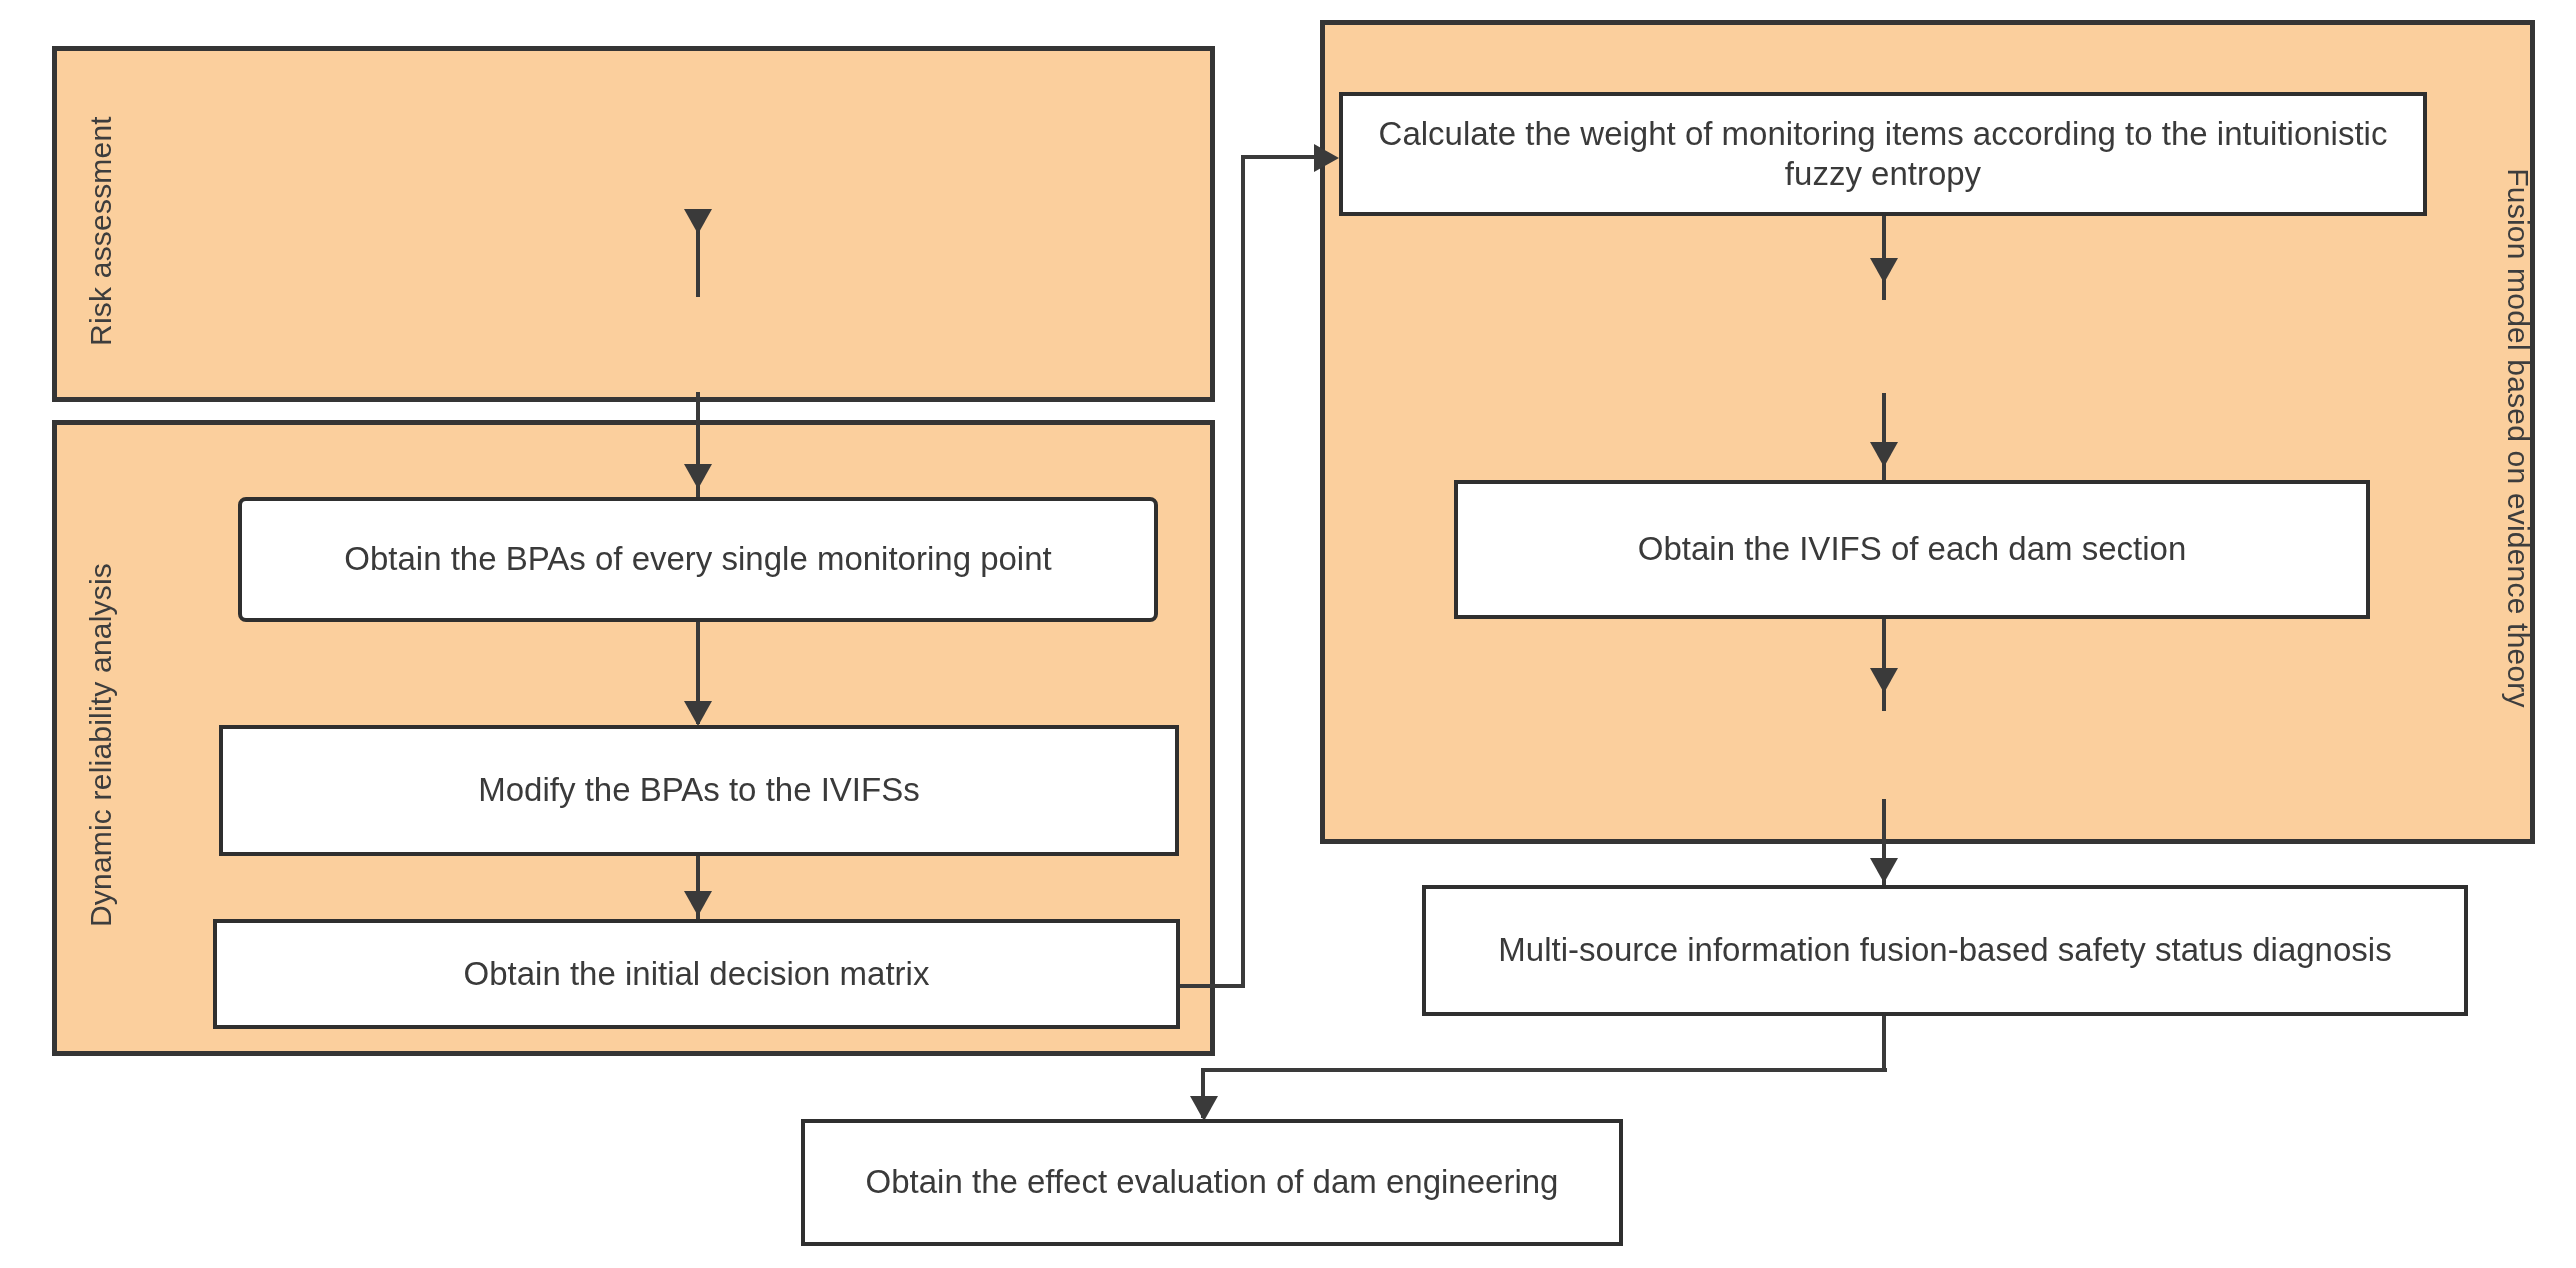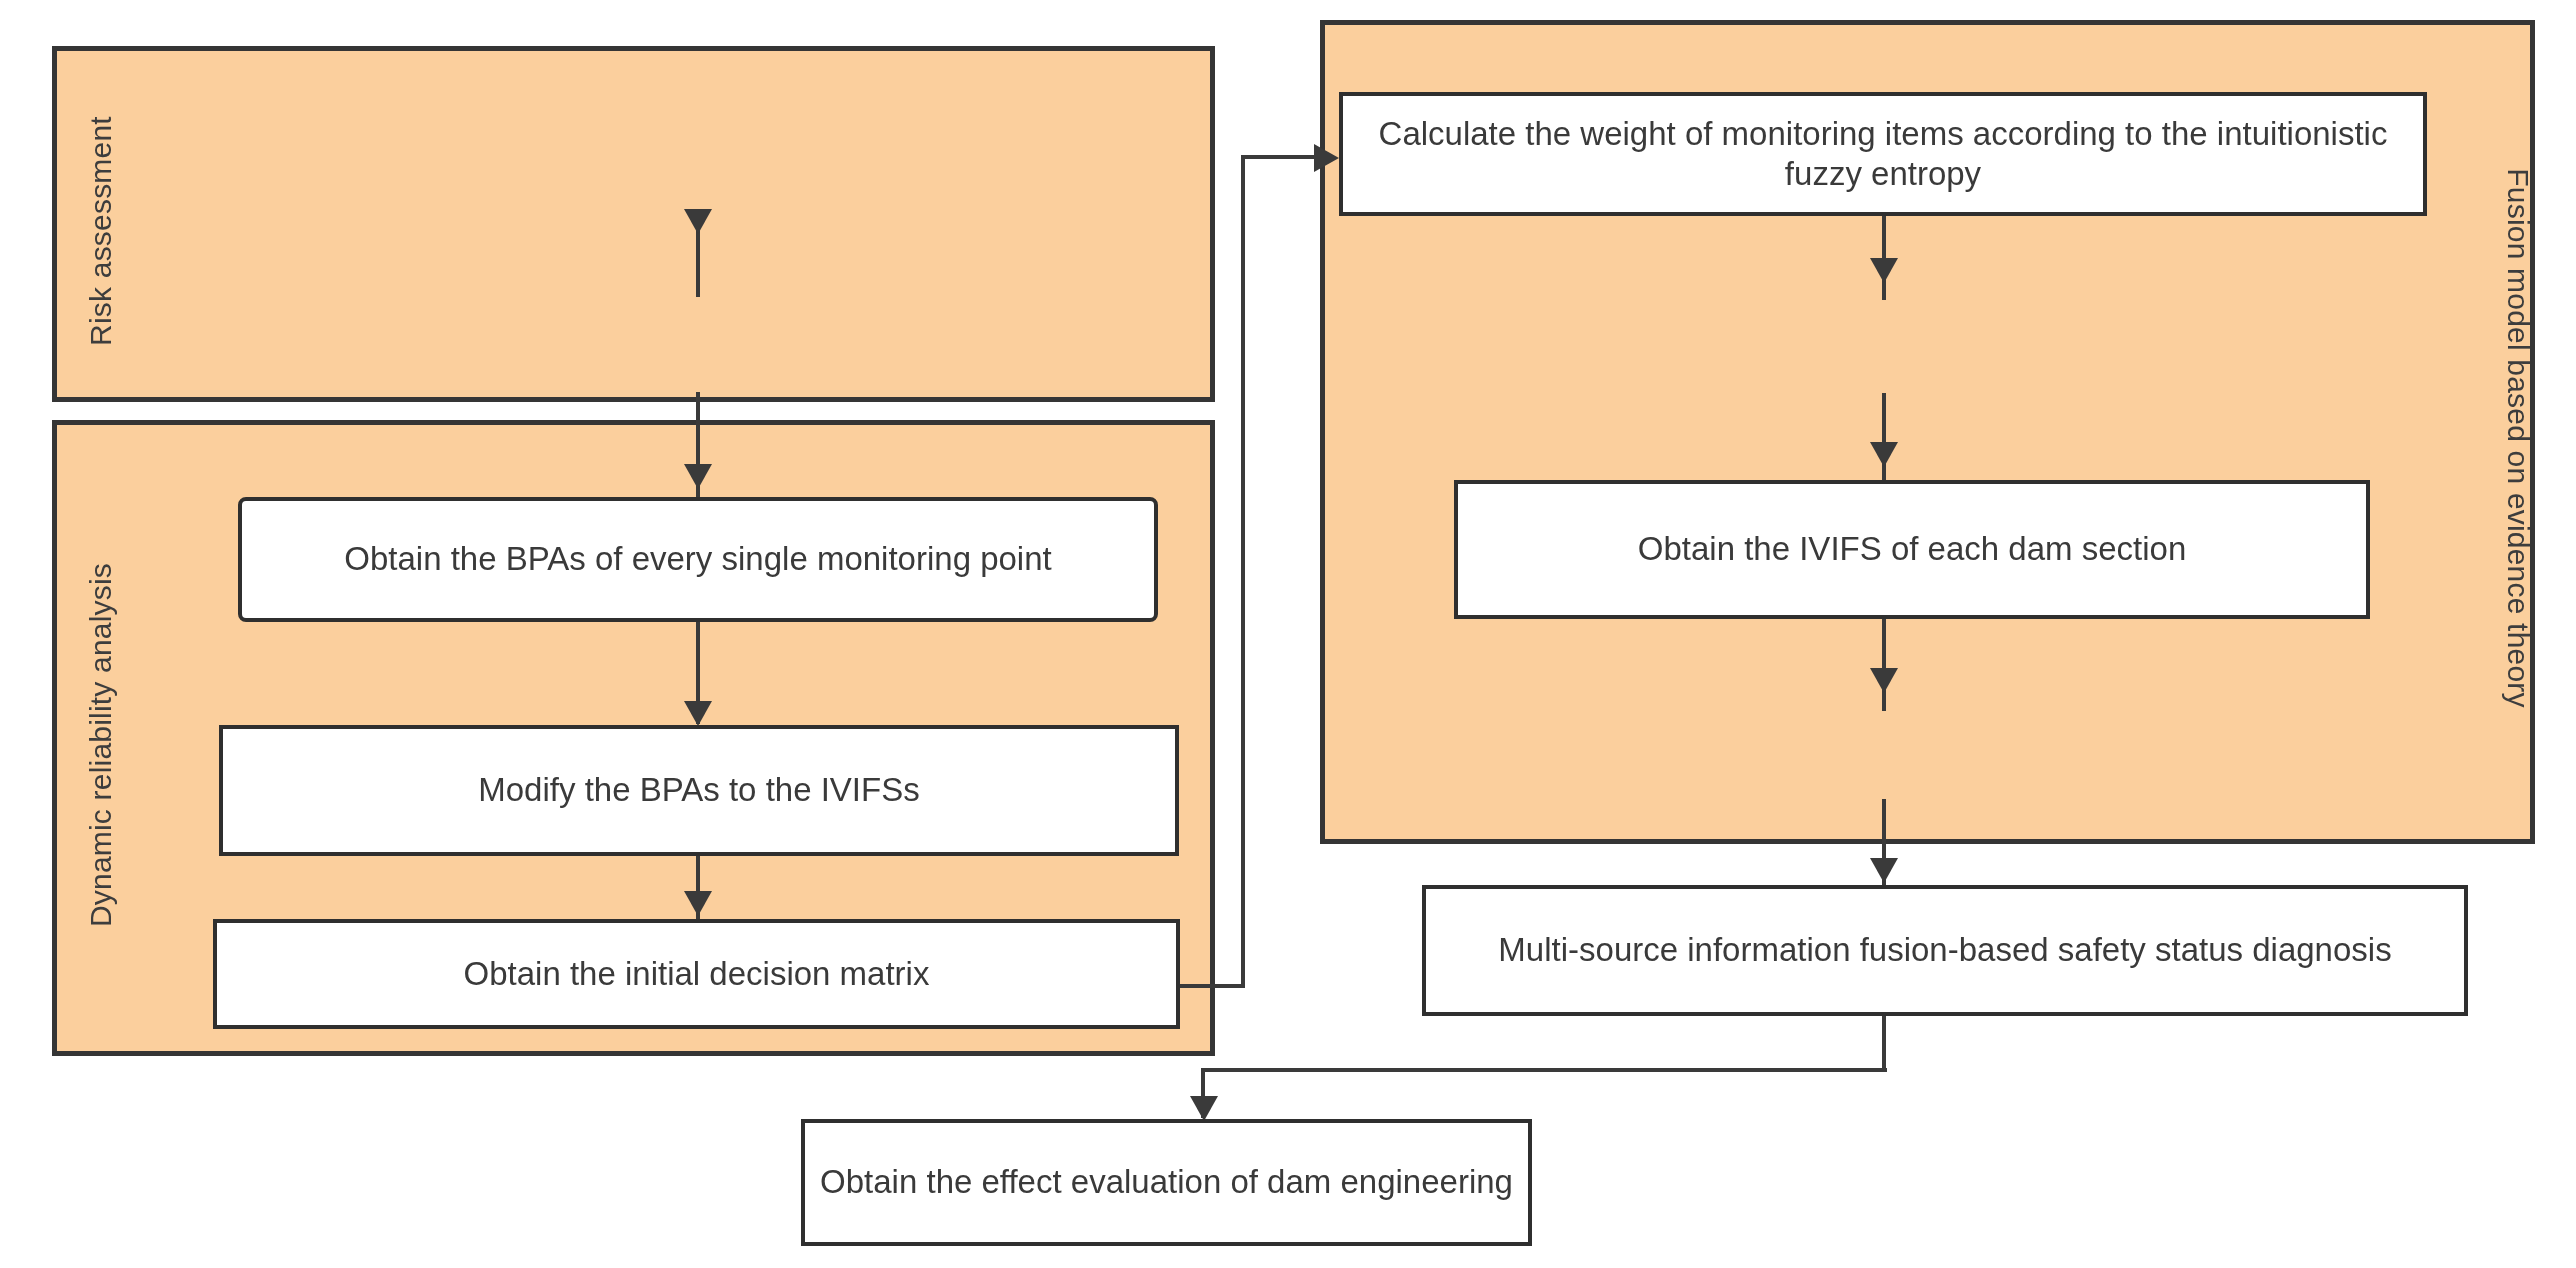--- a/index.html
+++ b/index.html
@@ -149,18 +149,18 @@
 
   <div class="node" style="left:1454px; top:480px; width:916px; height:139px;">
     <span>Obtain the IVIFS of each dam section</span>
   </div>
 
 
   <div class="node" style="left:1422px; top:885px; width:1046px; height:131px;">
     <span>Multi-source information fusion-based safety status diagnosis</span>
   </div>
 
-  <div class="node" style="left:801px; top:1119px; width:731px; height:127px;">
+  <div class="node" style="left:801px; top:1119px; width:822px; height:127px;">
     <span>Obtain the effect evaluation of dam engineering</span>
   </div>
 
 </div>
 
 
 </body></html>

